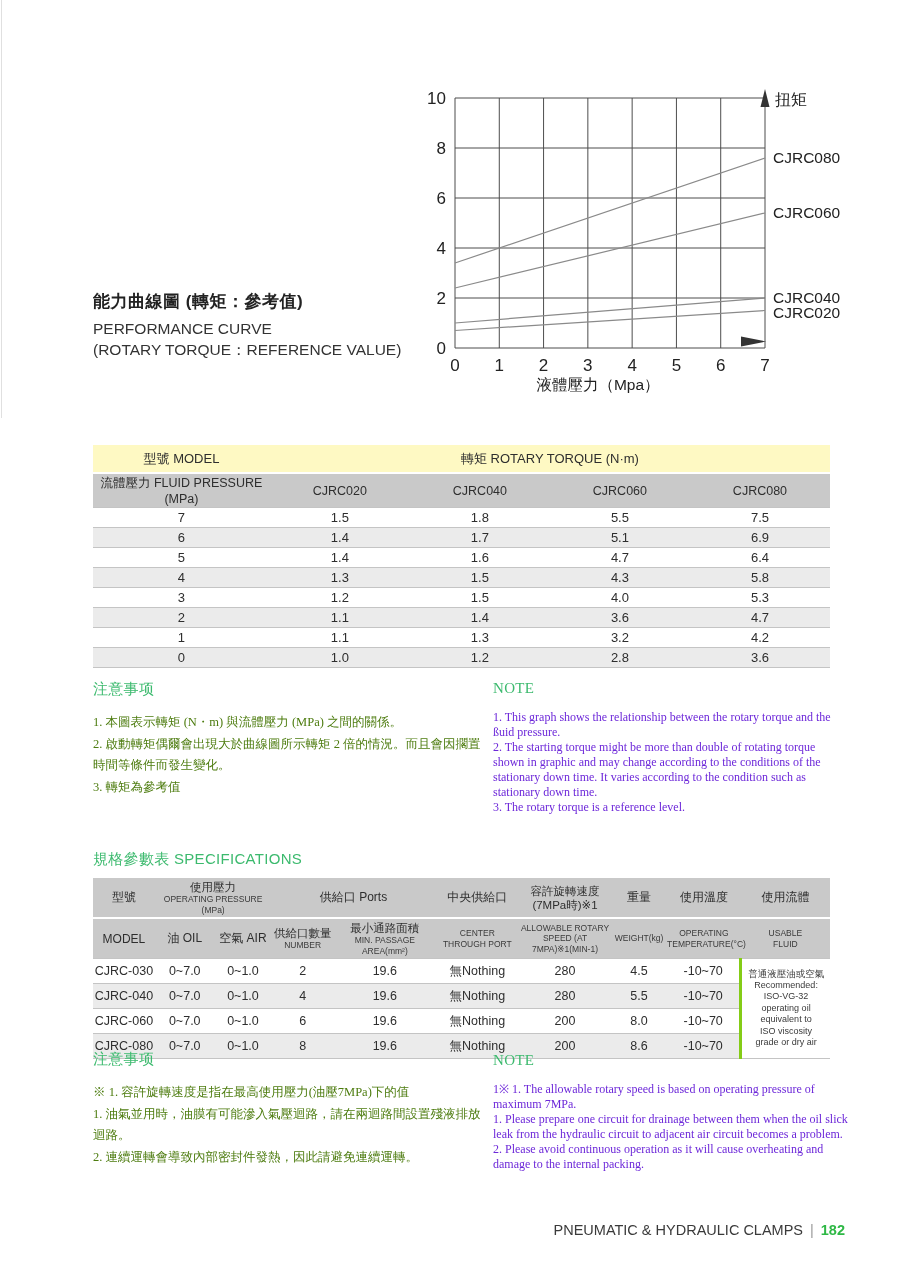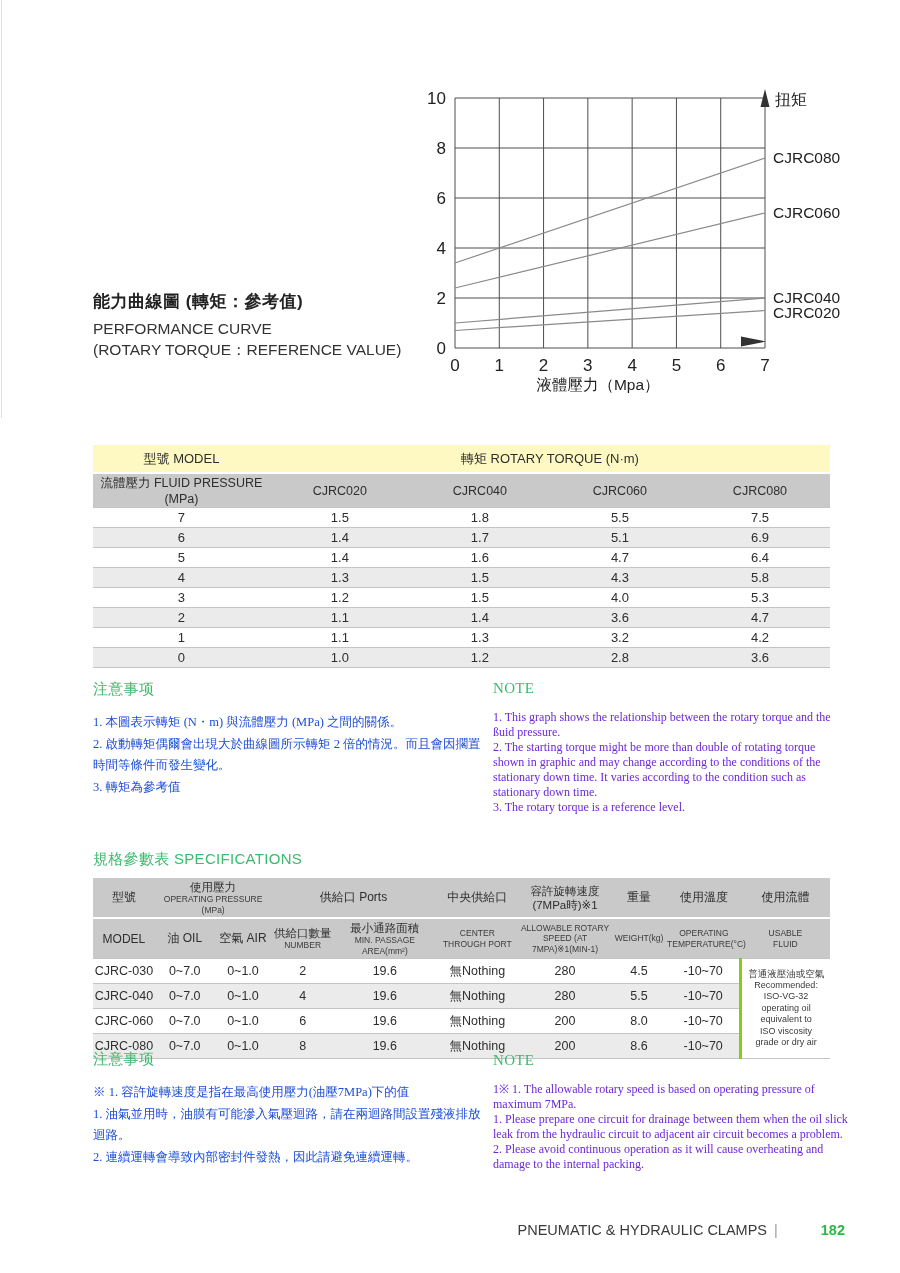--- a/index.html
+++ b/index.html
@@ -44,27 +44,27 @@
   .fluid-line { font-size:9px; line-height:11.5px; color:#3a3a3a; text-align:center; }
   .fluid-line:first-child { font-size:9.5px; }
 
   
   .notes { position:absolute;font-family:Liberation Serif, serif; }
   .notes .heading { font-size:15px; color:#3cba6e; margin-bottom:13px; letter-spacing:0.3px; }
   .notes-zh-top   { left:93px;  top:680px; width:392px; }
   .notes-en-top   { left:493px; top:680px; width:352px; }
   .notes-zh-bot   { left:93px;  top:1050px; width:392px; }
   .notes-en-bot   { left:493px; top:1052px; width:358px; }
-  .notes.zh .note-line { font-size:12.5px; color:#1d4ed8; line-height:21.5px; }
+  .notes.zh .note-line { font-size:12.5px; color:#4d7c0f; line-height:21.5px; }
   .notes.en .note-line { font-size:12px; color:#6d28d9; line-height:15px; }
 
   
   .footer { position:absolute; right:55px; top:1222px; font-size:14.5px; color:#3a3a3a; }
   .footer .sep { color:#9a9a9a; padding:0 7px; }
-  .footer .pagenum { color:#2eb845; font-weight:bold;margin-left:36px; }
+  .footer .pagenum { color:#2eb845; font-weight:bold; }
 </style>
 </head>
 <body>
 
 <div class="page">
 
   <div class="edge-line"></div>
 
   <div class="chart-title">
     <div class="zh">能力曲線圖 (轉矩：參考值)</div>

